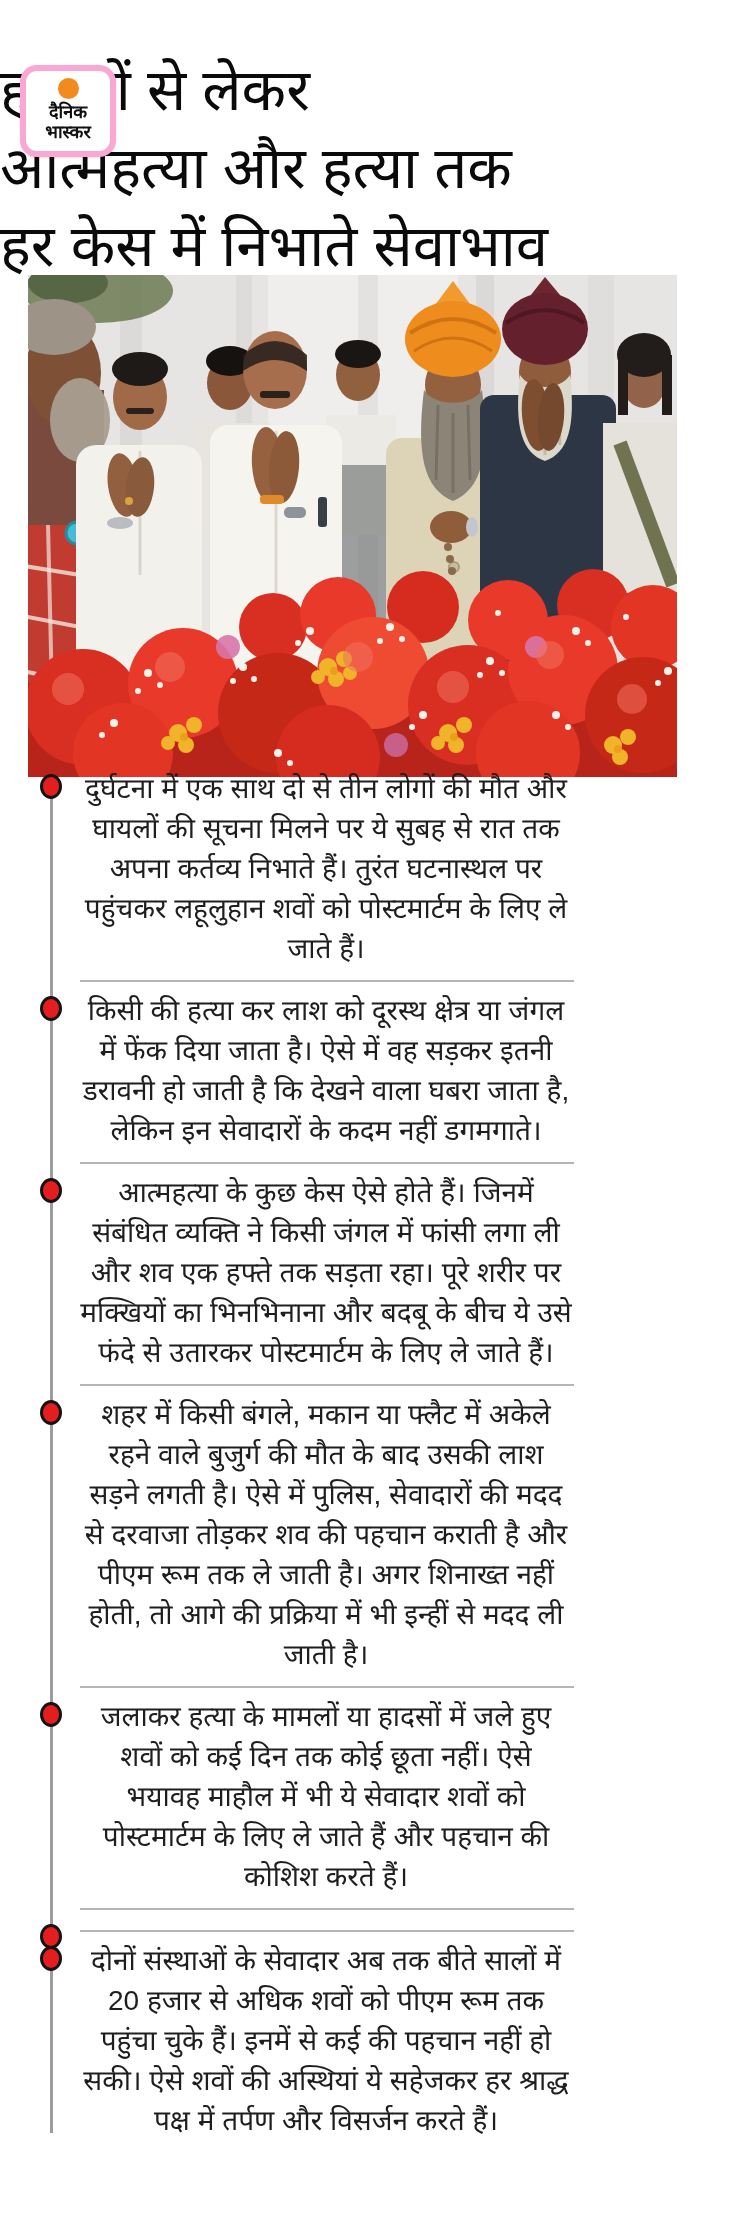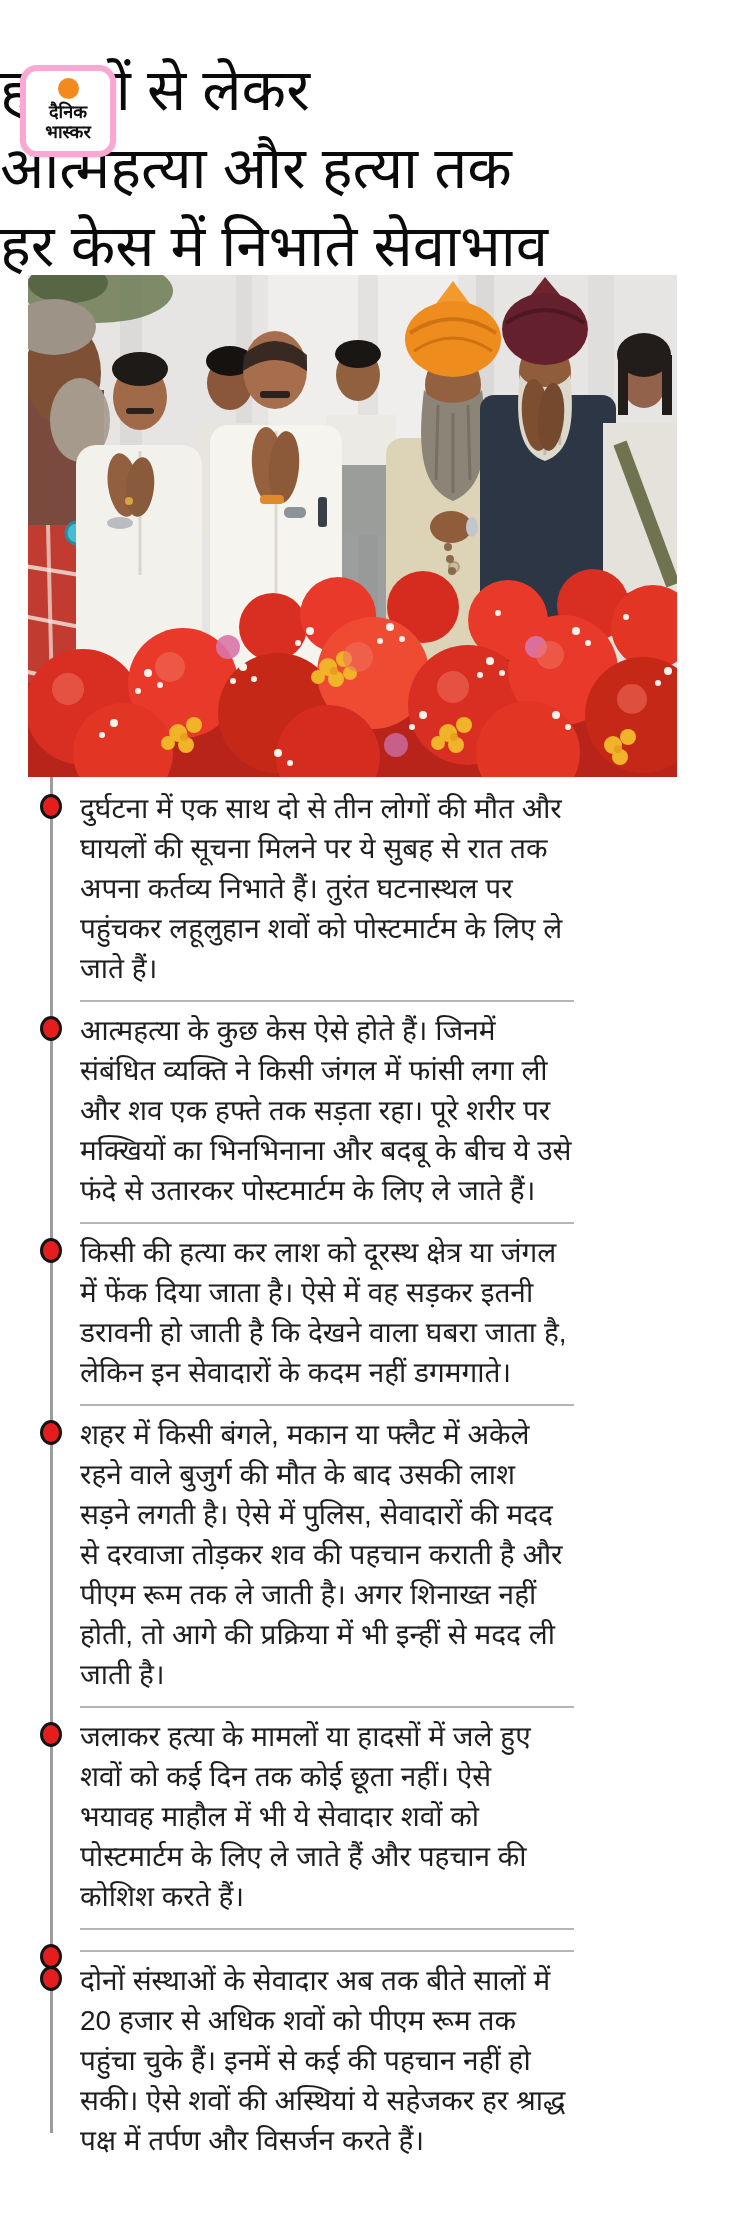--- a/index.html
+++ b/index.html
@@ -45,22 +45,23 @@
     overflow:hidden;background:#e8e7e5;
   }
   .photo svg{display:block;}
 
   
   .vline{
     position:absolute;left:50px;top:777px;width:3px;height:1356px;
     z-index:0;
   }
   .list{
-    position:absolute;left:0;top:778px;width:590px;
+    position:absolute;left:0;top:758px;width:590px;
     z-index:1;
+    text-align:center;
   }
   .item{position:relative;padding:11px 18px 11px 80px;}
   .rule{
     position:absolute;top:0;left:80px;right:16px;height:0;
     border-top:2px solid #b5b5b5;
   }
   .dot{
     position:absolute;left:40px;top:16px;
     width:16px;height:19px;border-radius:50%;
     background:#e41e1e;border:3.5px solid #141414;
@@ -290,27 +291,27 @@
   <div class="list">
 
     <div class="item">
       <span class="dot"></span>
       <p>दुर्घटना में एक साथ दो से तीन लोगों की मौत और घायलों की सूचना मिलने पर ये सुबह से रात तक अपना कर्तव्य निभाते हैं। तुरंत घटनास्थल पर पहुंचकर लहूलुहान शवों को पोस्टमार्टम के लिए ले जाते हैं।</p>
     </div>
 
     <div class="item">
       <div class="rule"></div>
       <span class="dot"></span>
+      <p>किसी की हत्या कर लाश को दूरस्थ क्षेत्र या जंगल में फेंक दिया जाता है। ऐसे में वह सड़कर इतनी डरावनी हो जाती है कि देखने वाला घबरा जाता है, लेकिन इन सेवादारों के कदम नहीं डगमगाते।</p>
+    </div>
+
+    <div class="item">
+      <div class="rule"></div>
+      <span class="dot"></span>
       <p>आत्महत्या के कुछ केस ऐसे होते हैं। जिनमें संबंधित व्यक्ति ने किसी जंगल में फांसी लगा ली और शव एक हफ्ते तक सड़ता रहा। पूरे शरीर पर मक्खियों का भिनभिनाना और बदबू के बीच ये उसे फंदे से उतारकर पोस्टमार्टम के लिए ले जाते हैं।</p>
-    </div>
-
-    <div class="item">
-      <div class="rule"></div>
-      <span class="dot"></span>
-      <p>किसी की हत्या कर लाश को दूरस्थ क्षेत्र या जंगल में फेंक दिया जाता है। ऐसे में वह सड़कर इतनी डरावनी हो जाती है कि देखने वाला घबरा जाता है, लेकिन इन सेवादारों के कदम नहीं डगमगाते।</p>
     </div>
 
     <div class="item">
       <div class="rule"></div>
       <span class="dot"></span>
       <p>शहर में किसी बंगले, मकान या फ्लैट में अकेले रहने वाले बुजुर्ग की मौत के बाद उसकी लाश सड़ने लगती है। ऐसे में पुलिस, सेवादारों की मदद से दरवाजा तोड़कर शव की पहचान कराती है और पीएम रूम तक ले जाती है। अगर शिनाख्त नहीं होती, तो आगे की प्रक्रिया में भी इन्हीं से मदद ली जाती है।</p>
     </div>
 
     <div class="item">
       <div class="rule"></div>

